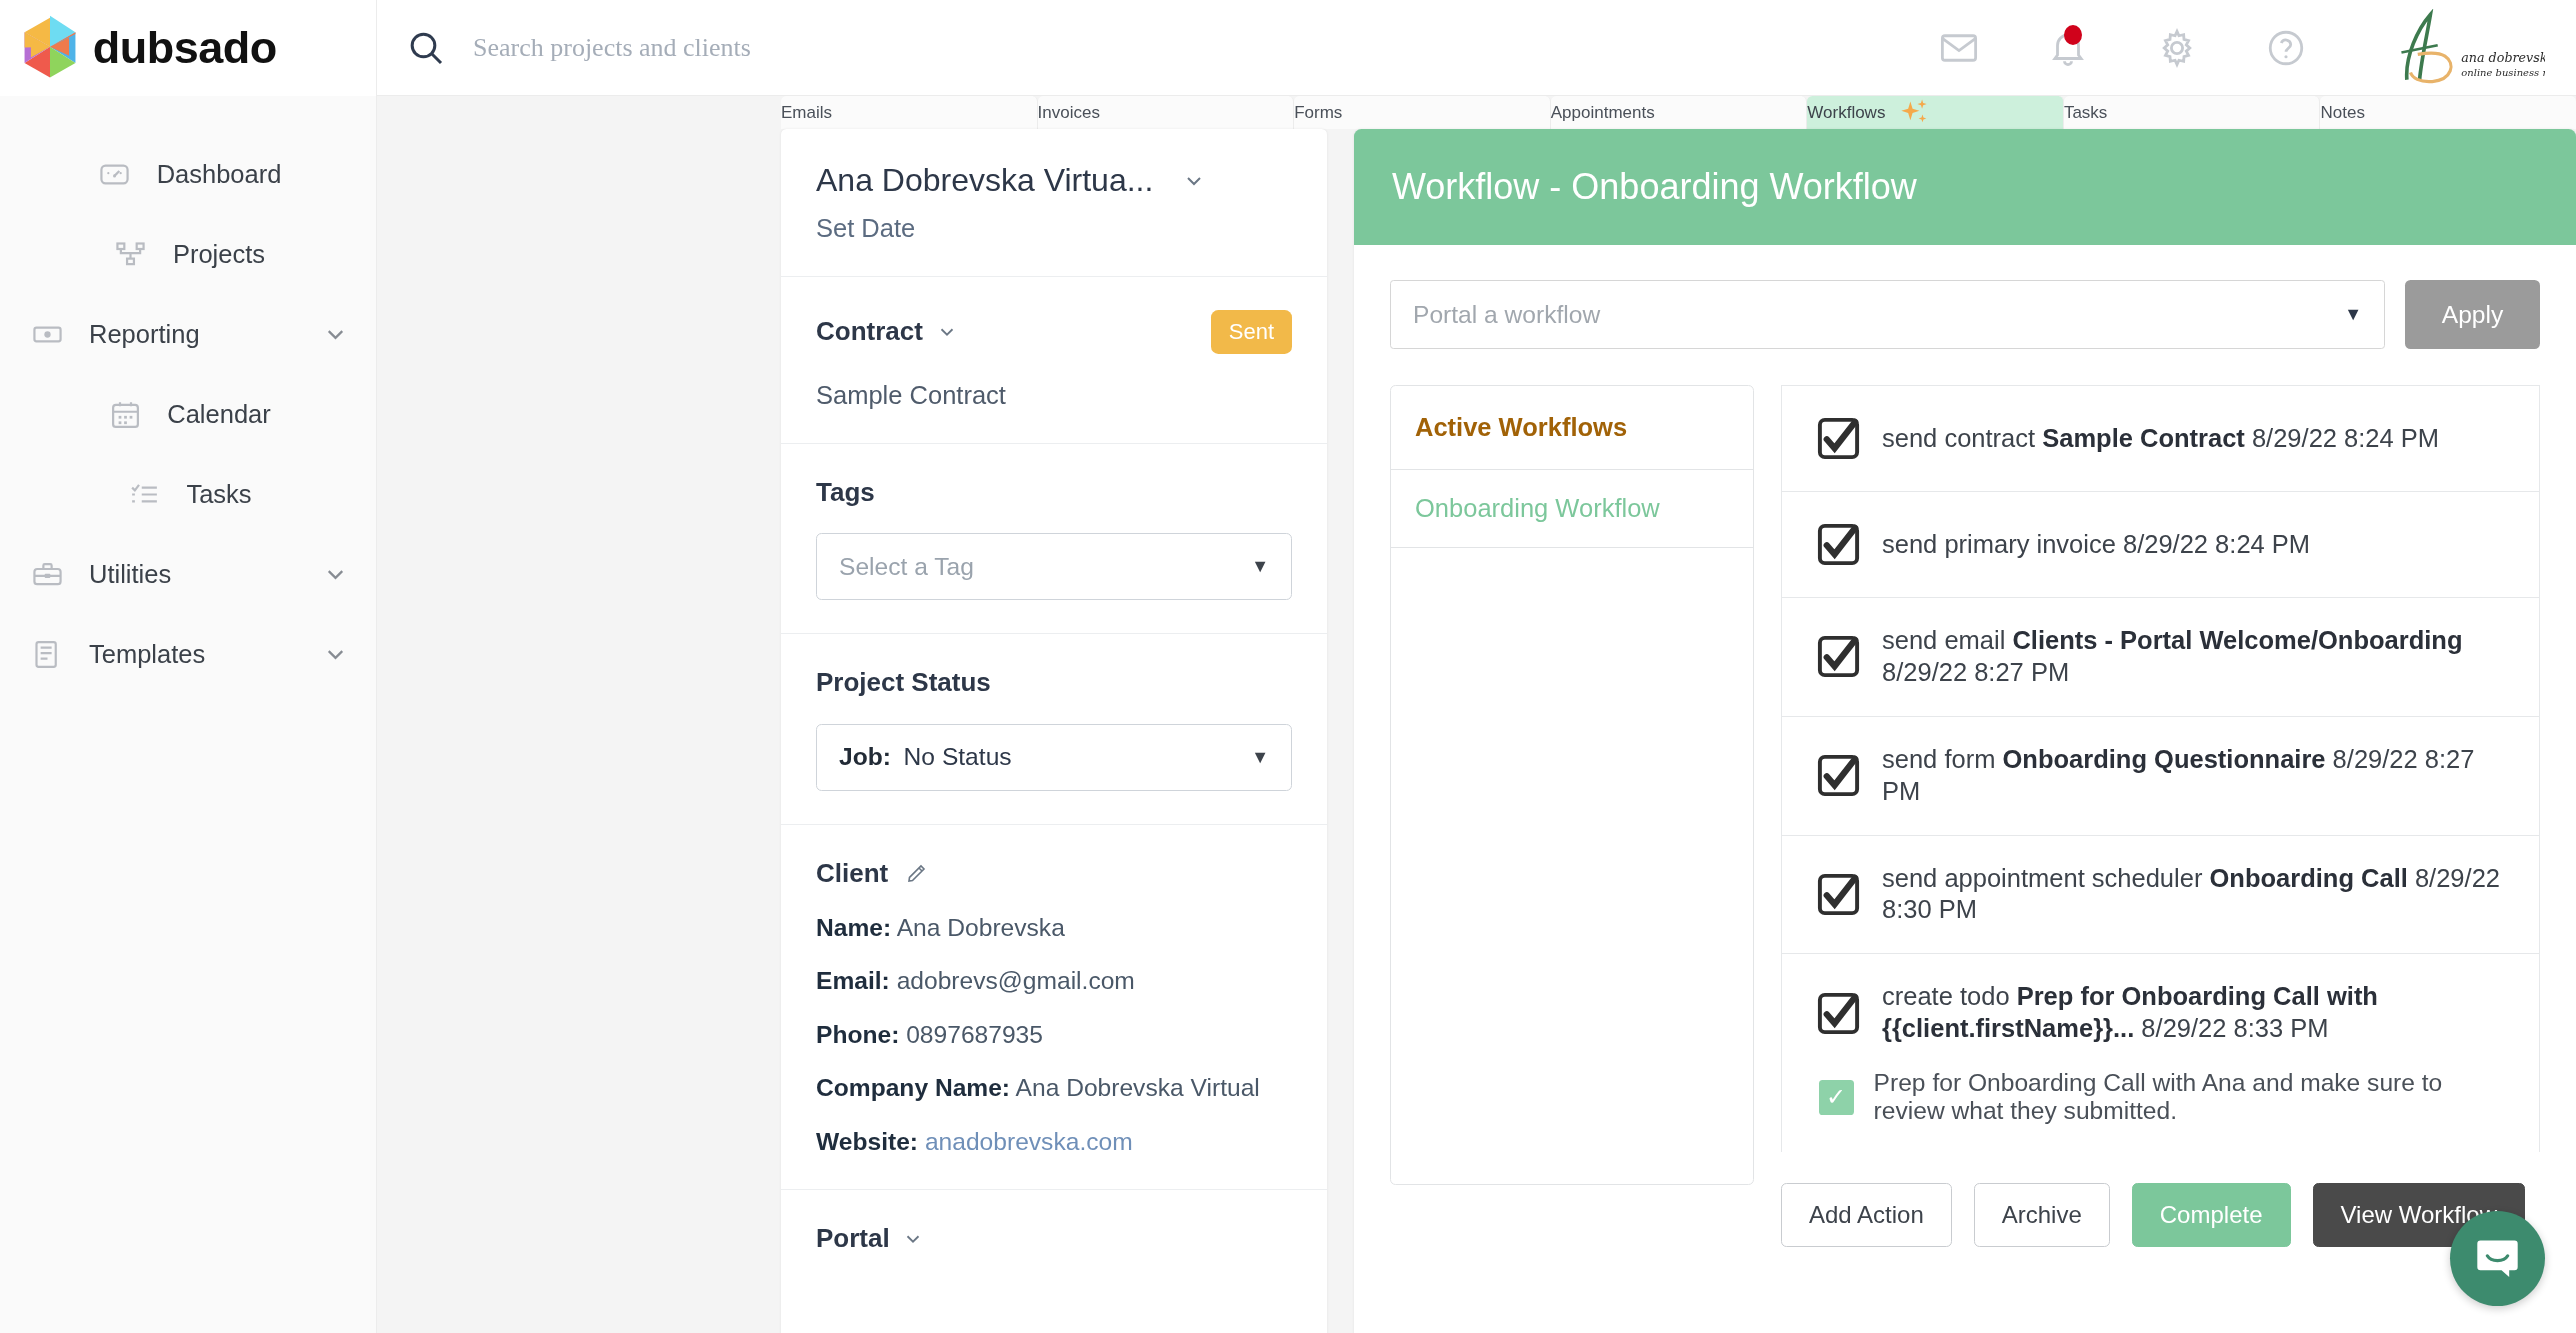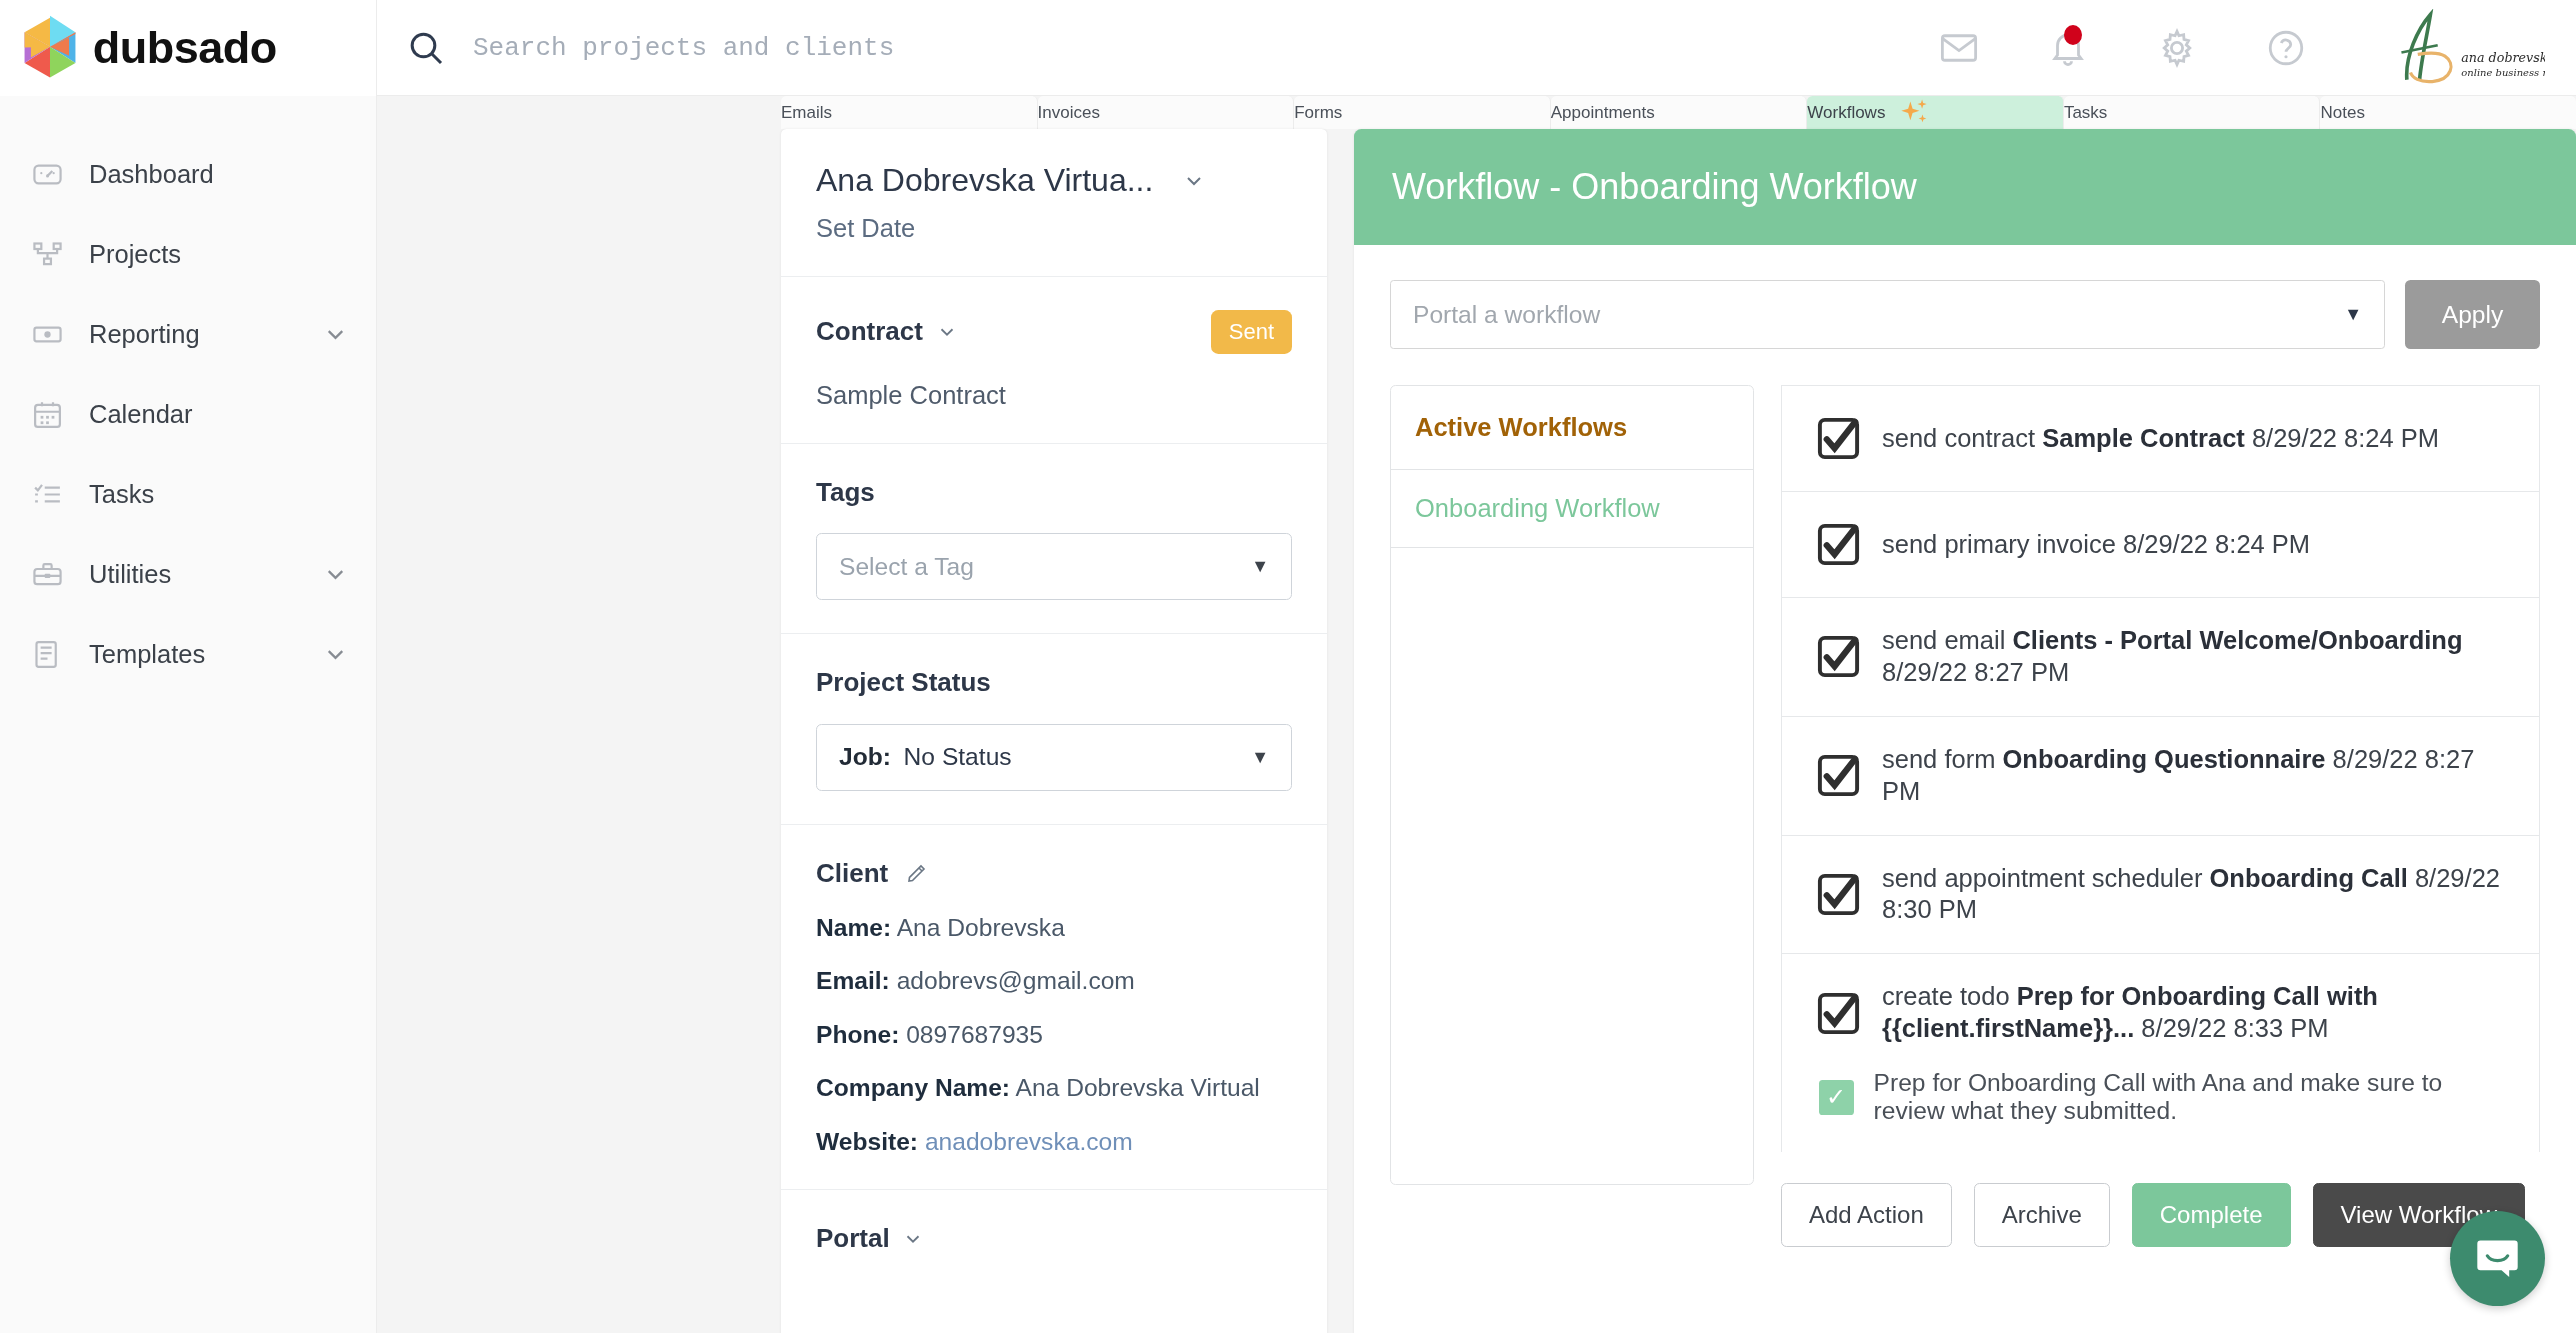--- a/index.html
+++ b/index.html
@@ -14,35 +14,35 @@
   
   .sidebar { width: 377px; height: 1333px; background: #ffffff; flex: 0 0 377px;
              border-right: 0.9px solid #ececec; position: relative; z-index: 5; }
   .brand { height: 96px; display: flex; align-items: center; padding-left: 20px; gap: 12.7px;
            background: #ffffff; }
   .logo-mark { width: 60px; height: 69px; position: relative; flex: 0 0 60px; }
   .brand-name { font-size: 45px; letter-spacing: -0.5px; color: #111; font-weight: 700; }
 
   .nav { padding-top: 38px; background: #fafafa; height: calc(1333px - 96px); }
   .nav-item { display: flex; align-items: center; height: 80px; padding: 0 27px 0 27px;
-              cursor: pointer; position: relative; }
+              cursor: pointer; position: relative; justify-content: center; }
   .nav-icon { width: 40px; flex: 0 0 40px; display: flex; align-items: center; justify-content: center;
               color: #b9bcc2; }
   .nav-label { font-size: 25.5px; color: #3b4149; margin-left: 22px; font-weight: 400; }
   .nav-caret { margin-left: auto; color: #878c93; display: flex; align-items: center; }
 
   
   .main { flex: 1; display: flex; flex-direction: column; background: #f4f4f4; position: relative; }
 
   .topbar { height: 96px; background: #ffffff; display: flex; align-items: center;
             border-bottom: 0.9px solid #ececec; }
   .search-wrap { display: flex; align-items: center; flex: 1; padding-left: 29px; }
   .search-icon { color: #2f3b4f; display: flex; align-items: center; margin-right: 27px; }
   .search-input { border: none; outline: none; font-size: 26px; color: #404040;
-                  font-family: Liberation Mono, monospace; background: transparent; width: 637px; }
+                  font-family: Liberation Serif, serif; background: transparent; width: 637px; }
   .search-input::placeholder { color: #a5adb8; }
   .top-icons { display: flex; align-items: center; gap: 0px; padding-right: 18px; }
   .ticon { width: 109px; height: 96px; display: flex; align-items: center; justify-content: center;
            color: #c6cad0; position: relative; cursor: pointer; }
   .badge-dot { position: absolute; width: 18px; height: 20px; border-radius: 50%;
                background: #d0021b; top: 25.5px; right: 40px; }
   .avatar-wrap { width: 218px; height: 96px; display: flex; align-items: center;
                  justify-content: center; cursor: pointer; }
 
   

